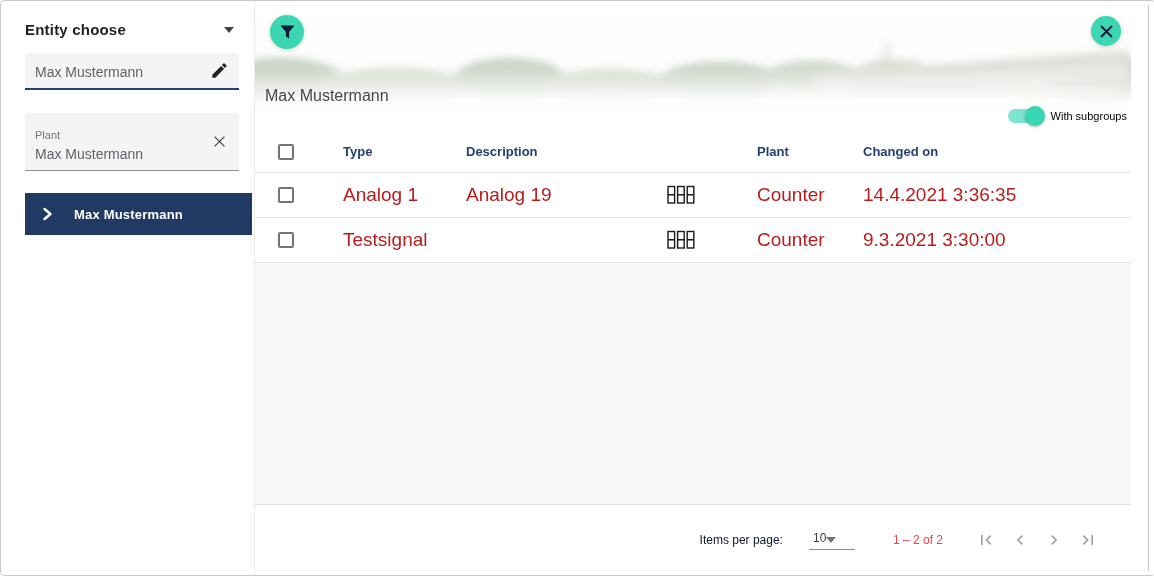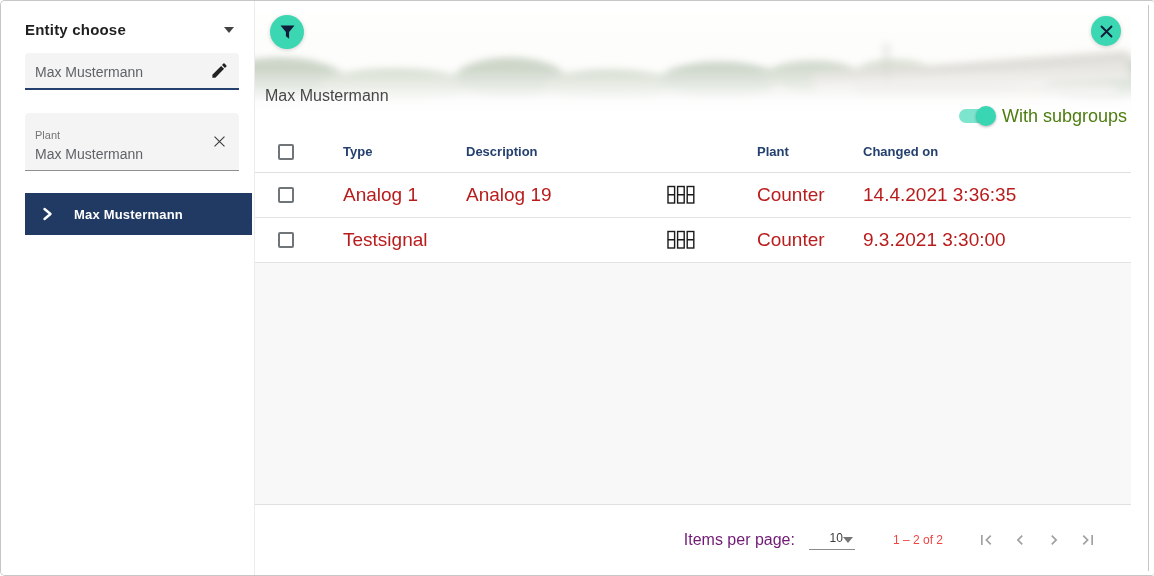--- a/index.html
+++ b/index.html
@@ -40,36 +40,36 @@
   .hero svg.photo{ position:absolute; inset:0; width:100%; height:100%; }
   .hero .fade{ position:absolute; inset:0; background:linear-gradient(180deg, rgba(255,255,255,.55) 0%, rgba(255,255,255,.05) 30%, rgba(255,255,255,.15) 55%, rgba(255,255,255,.92) 88%, #ffffff 100%); }
   .hero-title{ position:absolute; left:10px; bottom:8px; font-size:16px; color:#474747; z-index:3; }
   .fab{ position:absolute; z-index:4; border:none; border-radius:50%; background:#3bd6b2; display:flex; align-items:center; justify-content:center; cursor:pointer; box-shadow:0 1px 4px rgba(0,0,0,.18); }
   .fab.filter{ left:15px; top:14px; width:34px; height:34px; }
   .fab.close{ right:10px; top:15px; width:30px; height:30px; }
 
   .toggle-row{ position:absolute; top:101px; right:4px; height:28px; display:flex; align-items:center; gap:9px; z-index:5; }
   .toggle{ position:relative; width:34px; height:14px; border-radius:7px; background:rgba(56,214,178,.65); cursor:pointer; }
   .toggle .knob{ position:absolute; right:-3px; top:50%; transform:translateY(-50%); width:20px; height:20px; border-radius:50%; background:#38d6b2; box-shadow:0 1px 3px rgba(0,0,0,.3); }
-  .toggle-label{ font-size:18px; color:#4d7c0f; }
+  .toggle-label{ font-size:11px; color:#000000; }
 
   .table{ position:absolute; top:130px; left:0; right:0; }
   .trow{ display:grid; grid-template-columns:65px 123px 201px 90px 106px auto; align-items:center; padding-left:23px; border-bottom:1px solid #e3e3e3; }
   .trow.head{ height:42px; border-bottom:1px solid #e0e0e0; }
   .trow.body{ height:45px; cursor:pointer; }
   .th{ font-size:13px; font-weight:bold; color:#24406e; }
   .td{ font-size:19px; color:#b91c1c; }
   .checkbox{ width:16px; height:16px; border:2px solid #70757a; border-radius:2px; background:#fff; cursor:pointer; }
   .seg-icon{ display:flex; align-items:center; }
 
   .gray-area{ position:absolute; top:262px; left:0; right:0; height:242px; background:#f8f8f8; border-bottom:1px solid #e0e0e0; }
 
   .footer{ position:absolute; top:505px; left:0; right:0; bottom:0; background:#fff; display:flex; align-items:center; justify-content:flex-end; padding-right:26px; }
-  .ipp-label{ font-size:16px; color:#701a75; margin-right:14px; }
-  .page-size{ display:flex; align-items:flex-end; justify-content:flex-end; width:46px; border-bottom:1px solid #8c8c8c; padding:0 2px 4px 4px; cursor:pointer; }
+  .ipp-label{ font-size:12px; color:#0f172a; margin-right:26px; }
+  .page-size{ display:flex; align-items:flex-end; justify-content:flex-start; width:46px; border-bottom:1px solid #8c8c8c; padding:0 2px 4px 4px; cursor:pointer; }
   .page-size-value{ font-size:12px; color:#3c3c3c; }
   .page-size .caret-down{ border-top-color:#757575; border-left-width:5px; border-right-width:5px; margin-bottom:2px; }
   .range{ font-size:12px; color:#ef4444; margin-left:38px; }
   .pager{ display:flex; align-items:center; margin-left:26px; }
   .pager-btn{ width:34px; height:34px; border:none; background:none; display:flex; align-items:center; justify-content:center; cursor:pointer; }
 </style>
 </head>
 <body>
 
 <div class="window">

